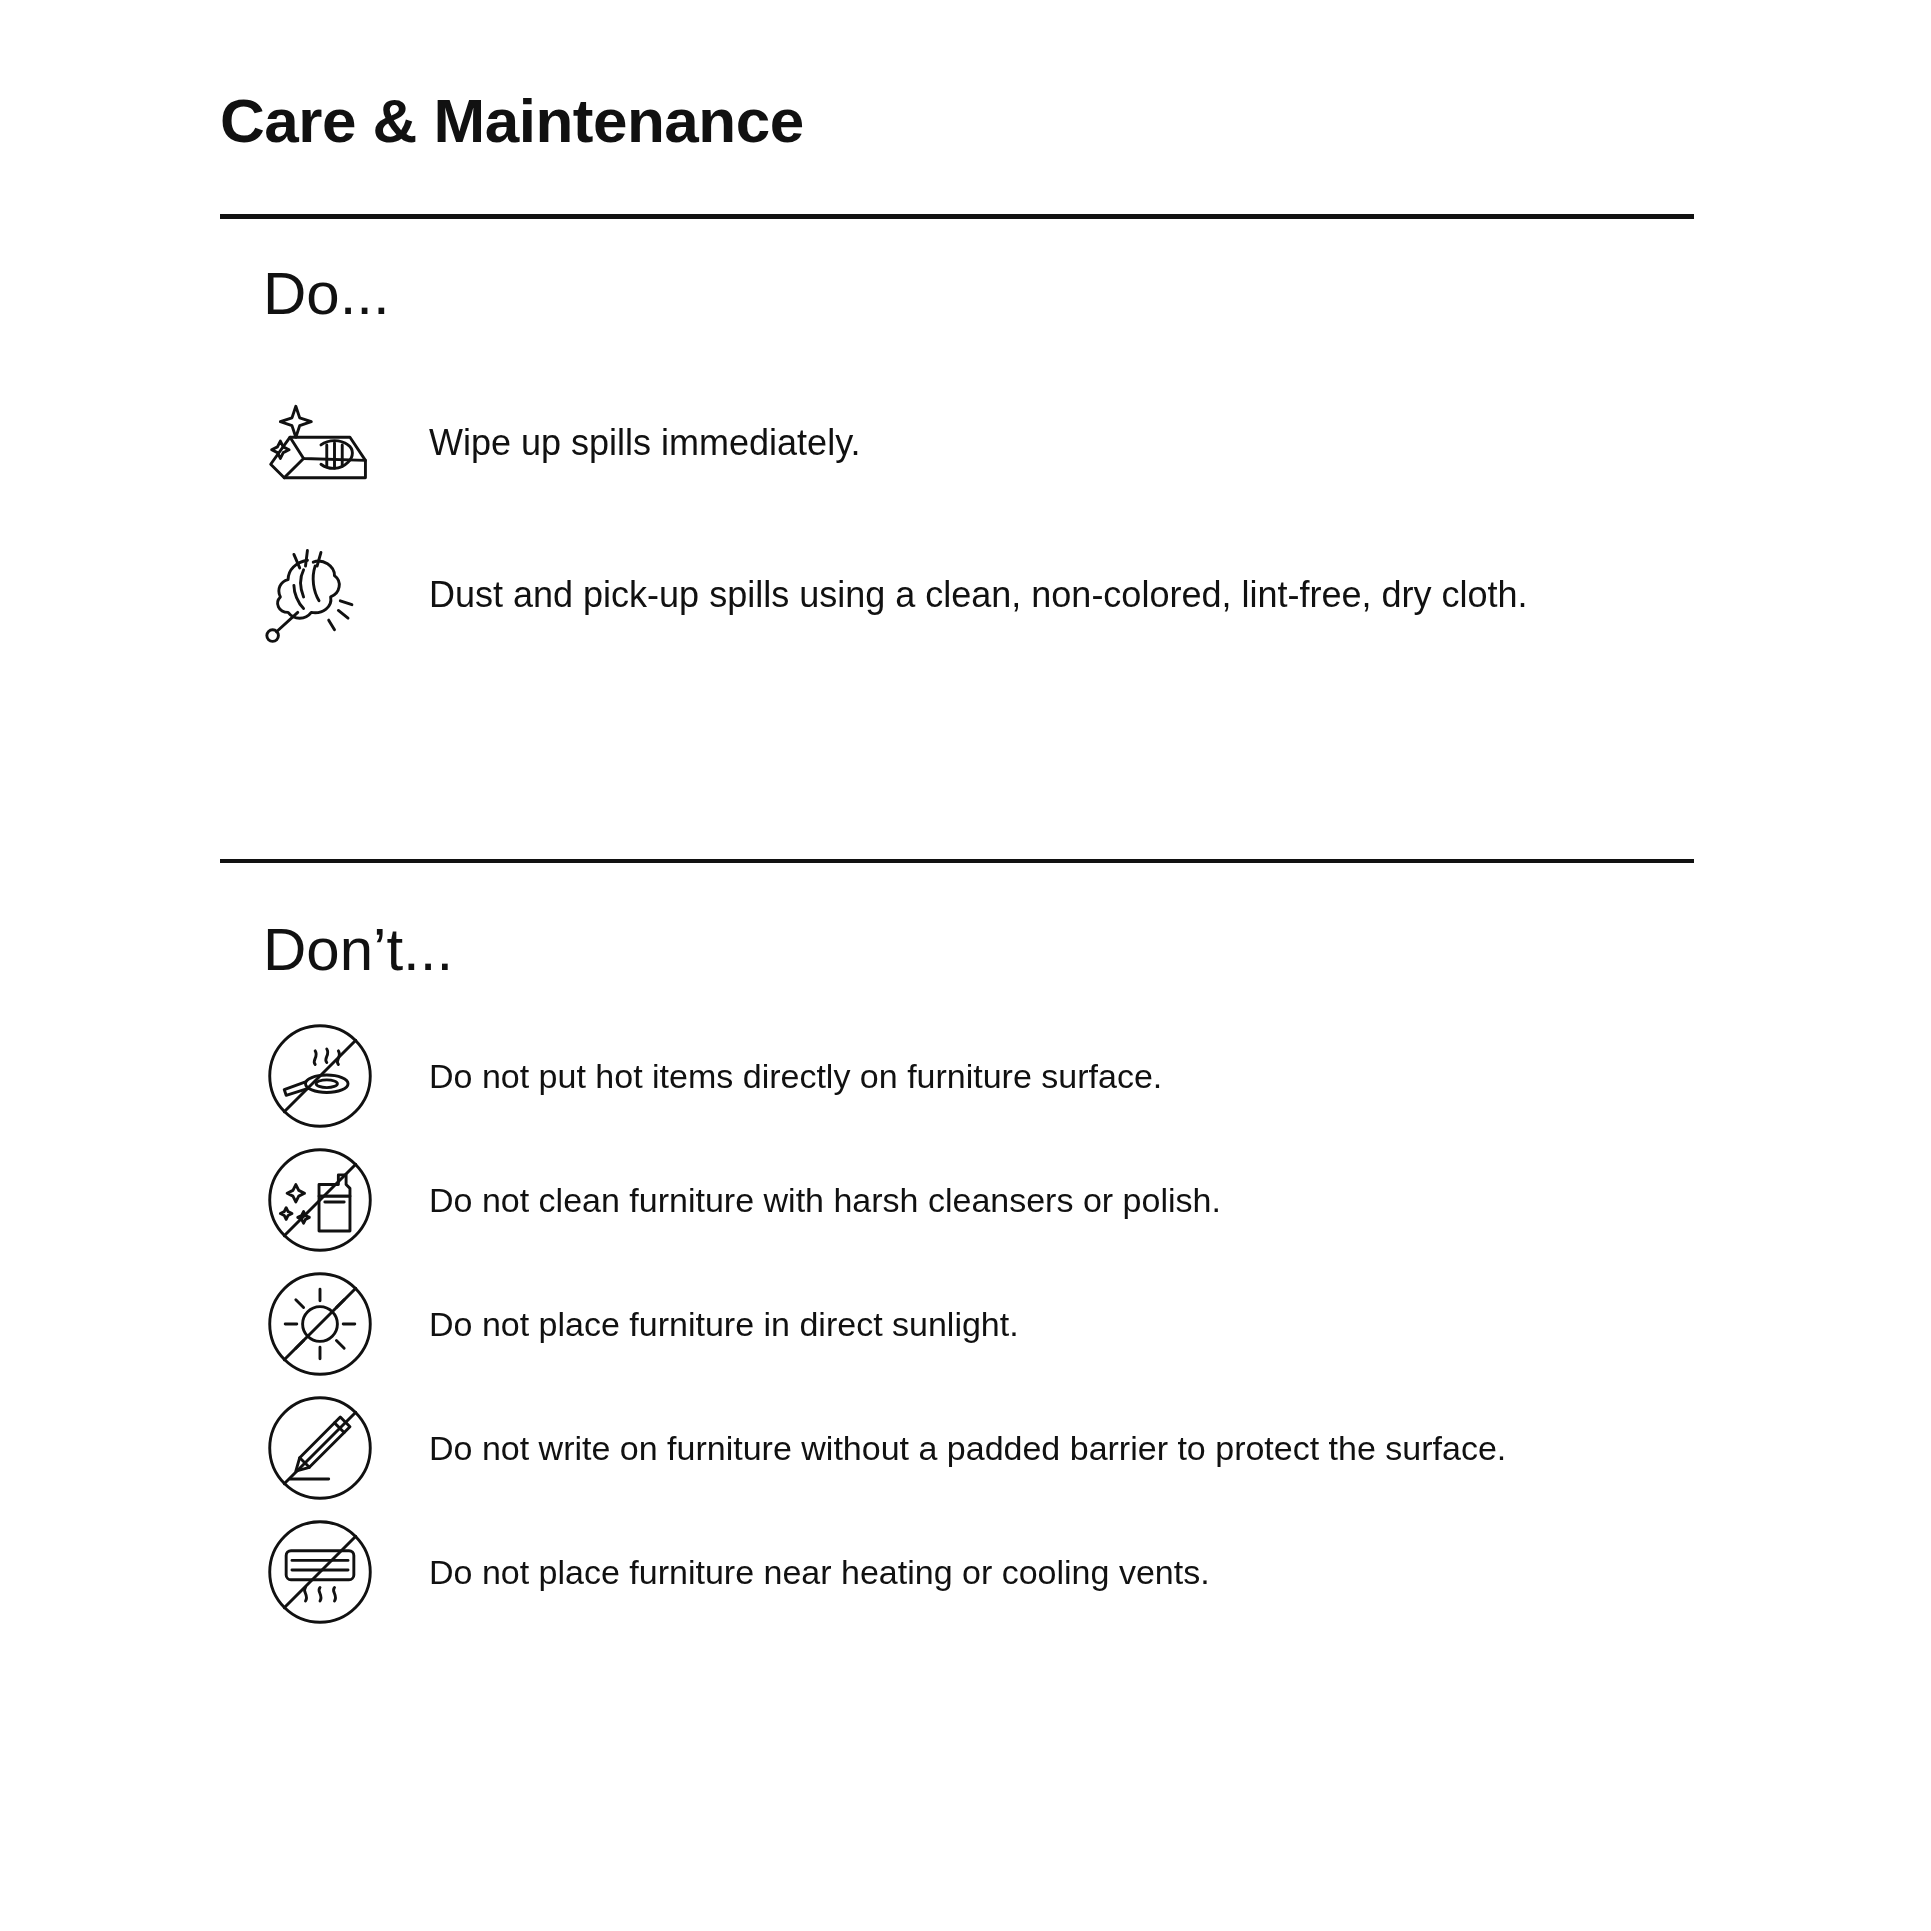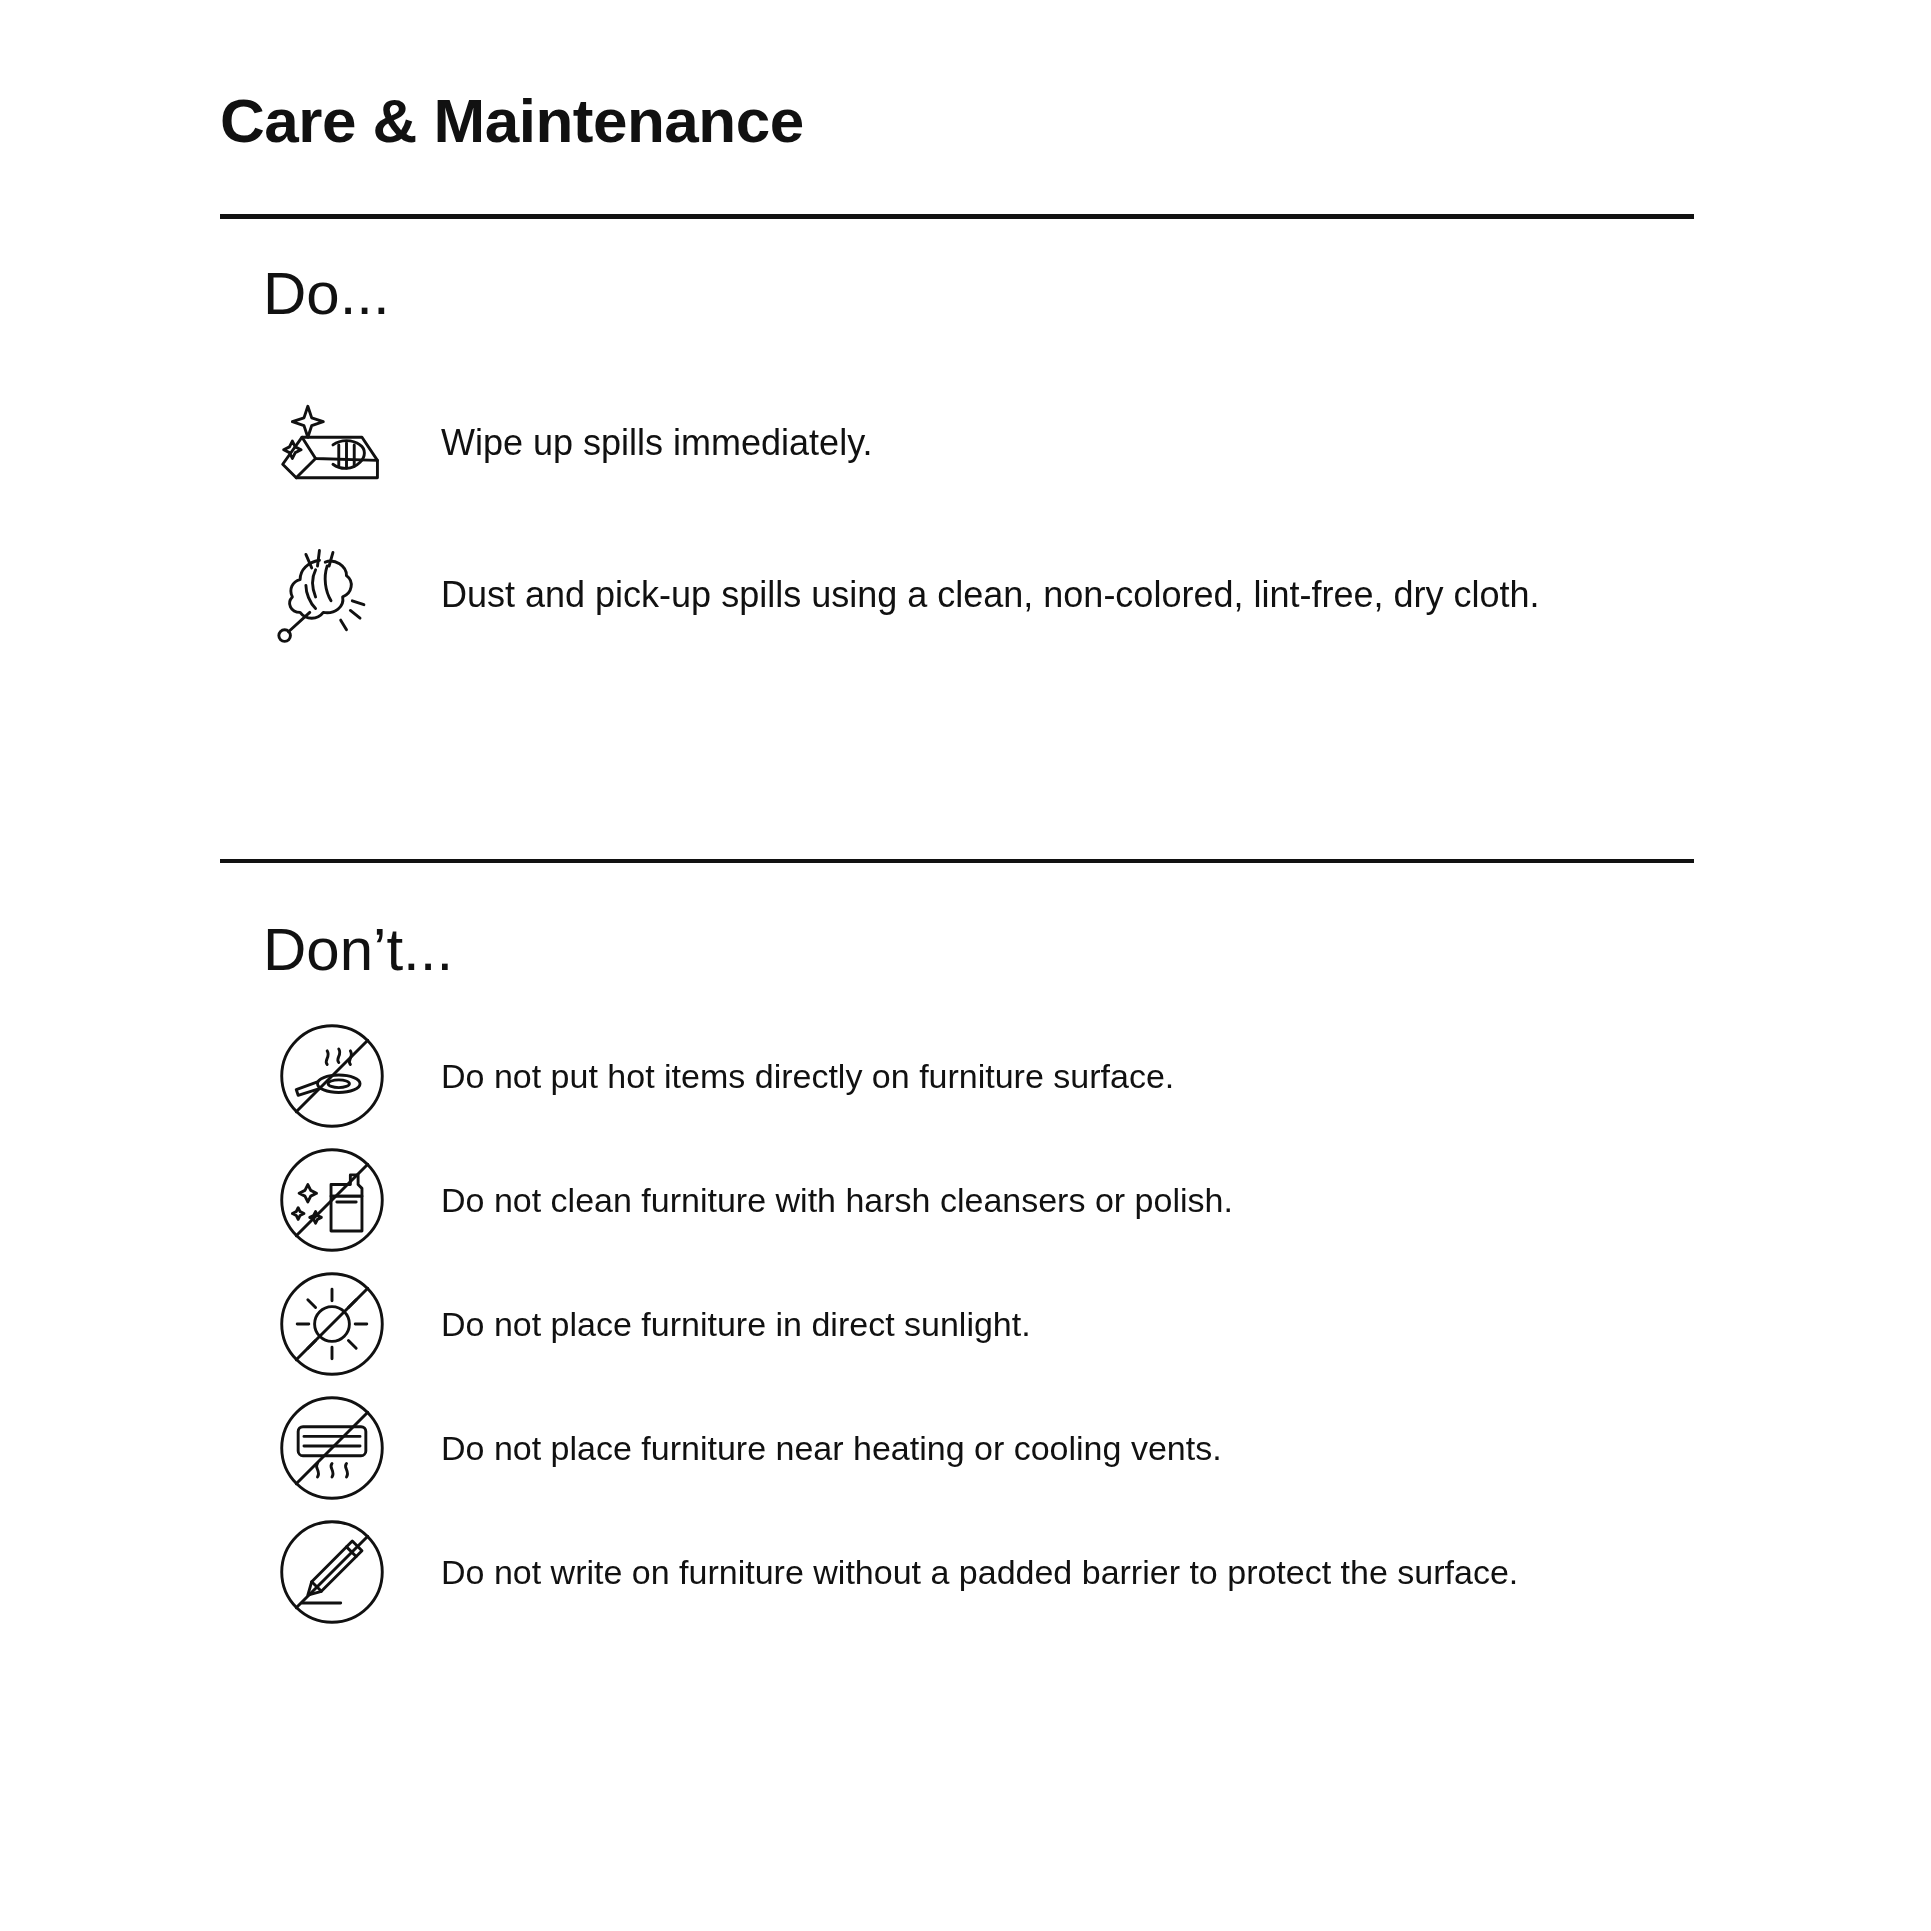--- a/index.html
+++ b/index.html
@@ -45,21 +45,21 @@
     left: 263px;
     font-size: 60px;
     font-weight: normal;
     color: #111111;
   }
   .heading-do { top: 259px; }
   .heading-dont { top: 915px; }
 
   .list {
     position: absolute;
-    left: 16px;
+    left: 4px;
     width: 1792px;
   }
   .list-do { top: 367px; }
   .list-dont { top: 1014px; }
 
   .item {
     position: relative;
     display: flex;
     align-items: center;
     height: 124px;
@@ -190,42 +190,42 @@
       </span>
       <span class="item-text">Do not place furniture in direct sunlight.</span>
     </div>
 
     <div class="item">
       <span class="item-icon">
         <svg width="126" height="116" viewBox="0 0 130 120">
           <g fill="none" stroke="#111" stroke-width="3" stroke-linejoin="round" stroke-linecap="round">
             <circle cx="65" cy="60" r="52"></circle>
             <line x1="28" y1="97" x2="102" y2="23"></line>
-            <rect x="30" y="38" width="70" height="30" rx="5"></rect>
-            <path d="M36 48 L94 48 M36 58 L94 58"></path>
-            <path d="M50 76 C46 80, 54 84, 50 90 M65 76 C61 80, 69 84, 65 90 M80 76 C76 80, 84 84, 80 90"></path>
-          </g>
-        </svg>
-      </span>
-      <span class="item-text">Do not place furniture near heating or cooling vents.</span>
-    </div>
-
-    <div class="item">
-      <span class="item-icon">
-        <svg width="126" height="116" viewBox="0 0 130 120">
-          <g fill="none" stroke="#111" stroke-width="3" stroke-linejoin="round" stroke-linecap="round">
-            <circle cx="65" cy="60" r="52"></circle>
-            <line x1="28" y1="97" x2="102" y2="23"></line>
             <path d="M86 28 L96 38 L54 80 L40 84 L44 70 Z"></path>
             <path d="M80 34 L90 44"></path>
             <path d="M44 70 L54 80"></path>
             <path d="M34 92 L74 92"></path>
           </g>
         </svg>
       </span>
       <span class="item-text">Do not write on furniture without a padded barrier to protect the surface.</span>
     </div>
 
+    <div class="item">
+      <span class="item-icon">
+        <svg width="126" height="116" viewBox="0 0 130 120">
+          <g fill="none" stroke="#111" stroke-width="3" stroke-linejoin="round" stroke-linecap="round">
+            <circle cx="65" cy="60" r="52"></circle>
+            <line x1="28" y1="97" x2="102" y2="23"></line>
+            <rect x="30" y="38" width="70" height="30" rx="5"></rect>
+            <path d="M36 48 L94 48 M36 58 L94 58"></path>
+            <path d="M50 76 C46 80, 54 84, 50 90 M65 76 C61 80, 69 84, 65 90 M80 76 C76 80, 84 84, 80 90"></path>
+          </g>
+        </svg>
+      </span>
+      <span class="item-text">Do not place furniture near heating or cooling vents.</span>
+    </div>
+
 
   </div>
 
 </div>
 
 
 </body></html>

